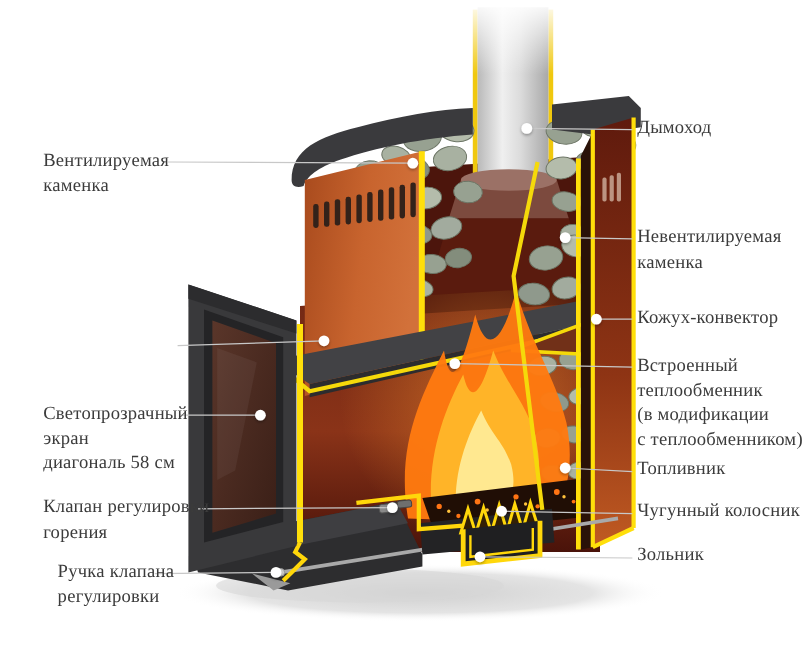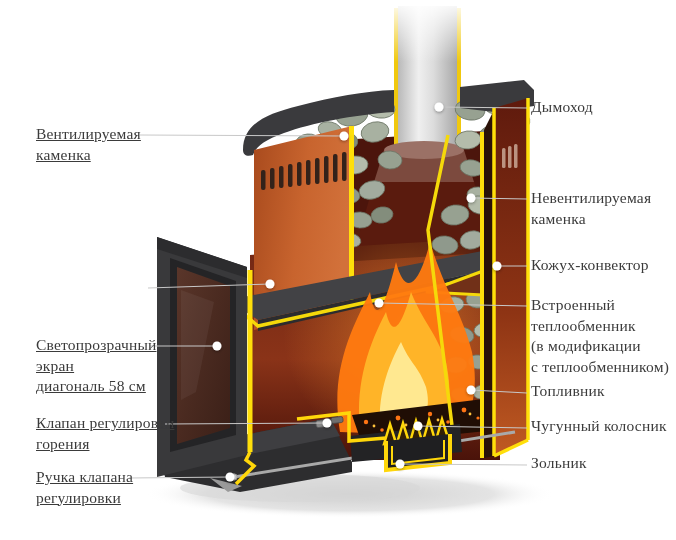--- a/index.html
+++ b/index.html
@@ -2,21 +2,21 @@
 <html><head>
 <meta charset="utf-8">
 <style>
   html,body{margin:0;padding:0;background:#fff;}
   .stage{position:relative;width:676px;height:540px;background:#fff;overflow:hidden;
          font-family:"Liberation Serif", serif;}
   .illustration{position:absolute;left:0;top:0;width:676px;height:540px;}
   .callout-label{position:absolute;font-size:15.5px;line-height:20.5px;color:#3b3b3b;
                  white-space:pre-line;letter-spacing:.2px;}
   .callout-label.right{width:150px;}
-  .callout-label.left{width:200px;text-decoration:underline;}
+  .callout-label.left{width:200px;}
 </style>
 </head>
 <body>
 
 <div class="stage">
 
   <svg class="illustration" viewBox="0 0 676 540">
     <defs>
       <linearGradient id="pipeGrad" x1="0" y1="0" x2="1" y2="0">
         <stop offset="0" stop-color="#b9b9b9"></stop>
@@ -273,21 +273,21 @@
     </g>
   </svg>
 
   <div class="callout-label left" style="left:36px;top:124px">Вентилируемая
 каменка</div>
   <div class="callout-label left" style="left:36px;top:335px">Светопрозрачный
 экран
 диагональ 58 см</div>
   <div class="callout-label left" style="left:36px;top:413px">Клапан регулировки
 горения</div>
-  <div class="callout-label left" style="left:36px;top:467px">Ручка клапана
+  <div class="callout-label left" style="left:48px;top:467px">Ручка клапана
 регулировки</div>
 
   <div class="callout-label right" style="left:531px;top:97px">Дымоход</div>
   <div class="callout-label right" style="left:531px;top:188px">Невентилируемая
 каменка</div>
   <div class="callout-label right" style="left:531px;top:255px">Кожух-конвектор</div>
   <div class="callout-label right" style="left:531px;top:295px">Встроенный
 теплообменник
 (в модификации
 с теплообменником)</div>

